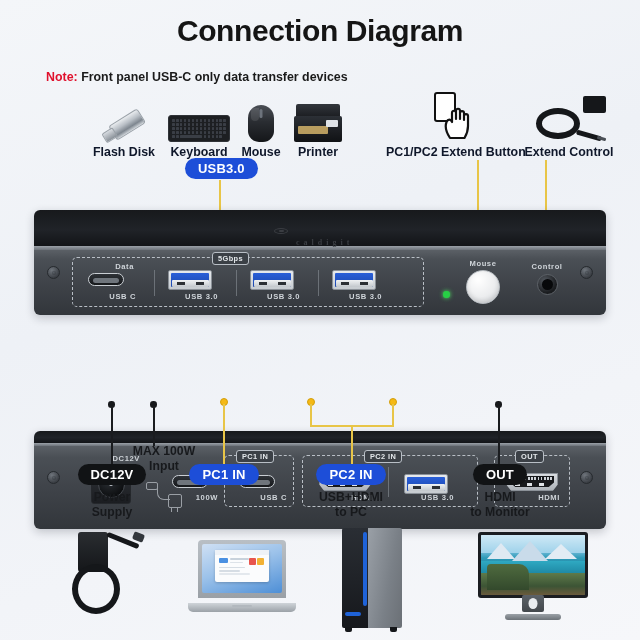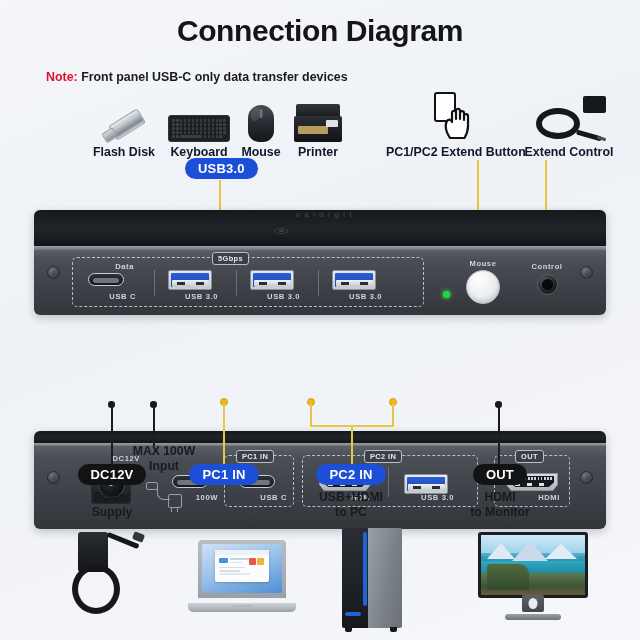--- a/index.html
+++ b/index.html
@@ -387,21 +387,21 @@
 
   <div class="abs vline" style="left:545px; top:160px; height:90px;"></div>
   <div class="abs dot" style="left:541px; top:247px;"></div>
 
   <div class="abs device" style="left:34px; top:210px; width:572px; height:105px;">
     <div class="dev-top" style="height:36px;"></div>
     <div class="dev-bezel" style="top:36px;"></div>
     <div class="dev-face" style="top:40px; height:65px;"></div>
 
     <div class="brand-mark" style="left:240px; top:18px;"></div>
-    <div class="brand" style="left:262px; top:0;">caldigit</div>
+    <div class="brand" style="left:262px; top:28px;font-family:Liberation Serif, serif;">caldigit</div>
 
     <div class="screw" style="left:13px; top:56px;"></div>
     <div class="screw" style="right:13px; top:56px;"></div>
 
     <div class="group-box" style="left:38px; top:47px; width:352px; height:50px;"></div>
     <div class="group-tag" style="left:178px; top:42px;">5Gbps</div>
 
     <div class="port-label" style="left:48px; top:52px; width:52px;">Data</div>
     <div class="abs" style="left:54px; top:63px;">
         <div class="usbc usbc-sm"></div>

